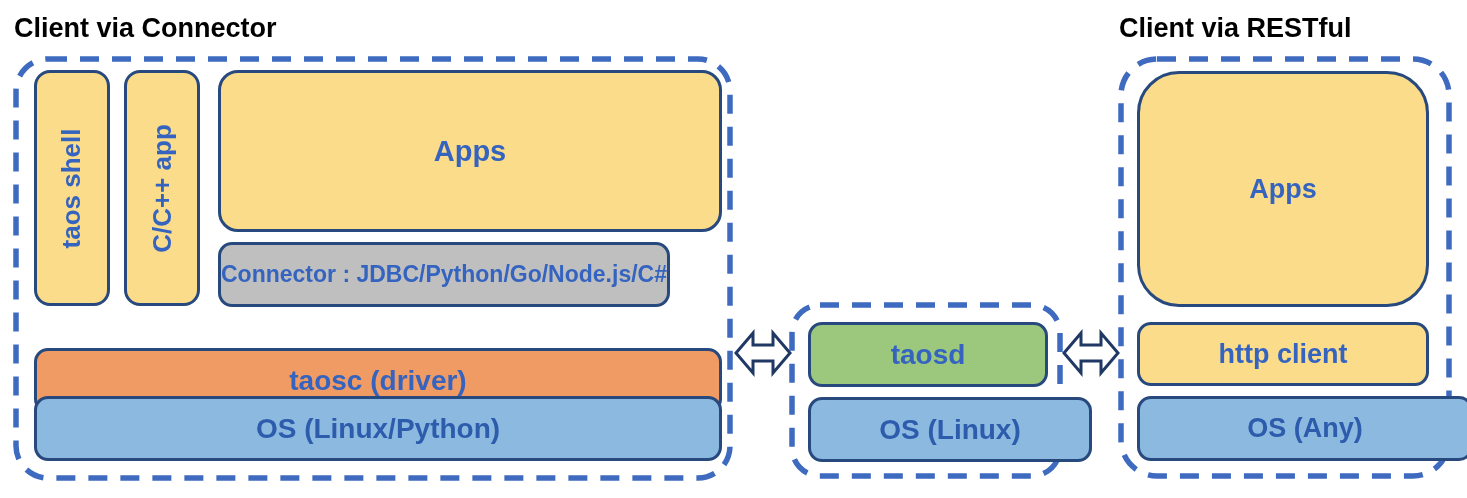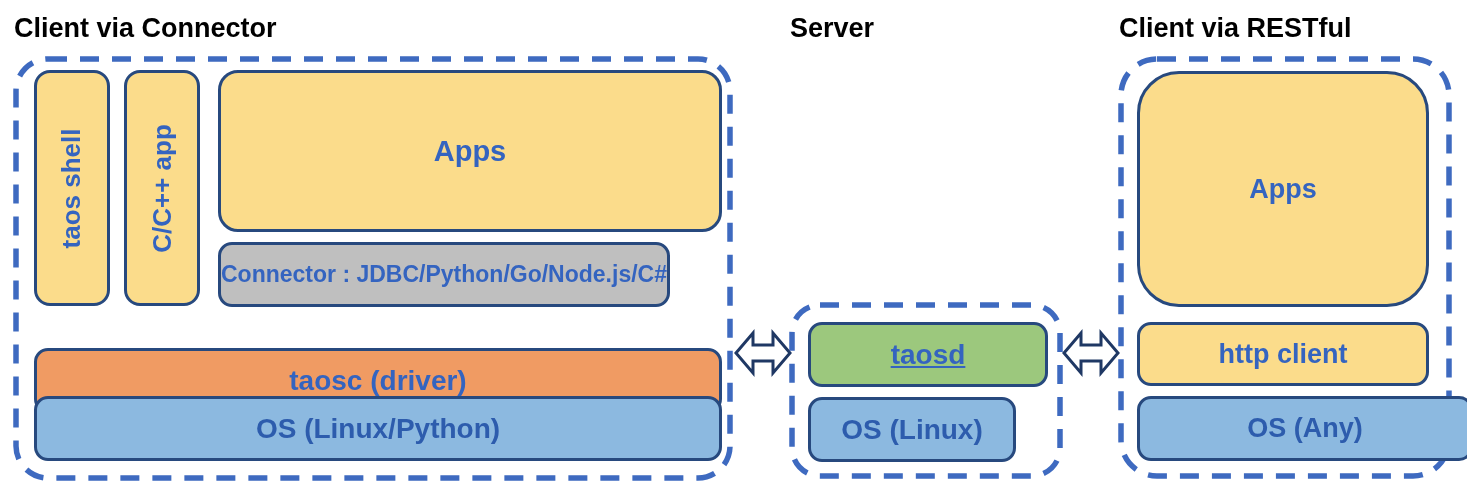--- a/index.html
+++ b/index.html
@@ -83,24 +83,24 @@
     left: 34px; top: 320px; width: 688px; height: 65px;
     border-radius: 14px; font-size: 28px;
   }
   .box-os-left {
     left: 34px; top: 396px; width: 688px; height: 65px;
     border-radius: 14px; font-size: 28px;
   }
 
   .box-taosd {
     left: 808px; top: 322px; width: 240px; height: 65px;
-    border-radius: 14px; font-size: 28px; text-decoration: underline;
+    border-radius: 14px; font-size: 28px;
   }
   .box-os-mid {
-    left: 808px; top: 397px; width: 208px; height: 65px;
+    left: 808px; top: 397px; width: 284px; height: 65px;
     border-radius: 14px; font-size: 28px;
   }
 
   .box-apps-restful {
     left: 1137px; top: 71px; width: 292px; height: 236px;
     border-radius: 42px; font-size: 27px; line-height: 1.35;
     flex-direction: column;
   }
   .box-http-client {
     left: 1137px; top: 322px; width: 292px; height: 64px;
@@ -119,21 +119,20 @@
   <svg class="layer" viewBox="0 0 1467 498">
     <rect x="16" y="59" width="714" height="419" rx="32" fill="none" stroke="#3E6AC0" stroke-width="5.5" stroke-dasharray="19 13"></rect>
     <rect x="792" y="305" width="268" height="171" rx="28" fill="none" stroke="#3E6AC0" stroke-width="5.5" stroke-dasharray="19 13"></rect>
     <rect x="1121" y="59" width="328" height="417" rx="36" fill="none" stroke="#3E6AC0" stroke-width="5.5" stroke-dasharray="19 13"></rect>
 
     <polygon points="736,353 753,333 753,345 773,345 773,333 790,353 773,373 773,361 753,361 753,373" fill="#FFFFFF" stroke="#1F3864" stroke-width="3" stroke-linejoin="miter"></polygon>
     <polygon points="1064,353 1081,333 1081,345 1101,345 1101,333 1118,353 1101,373 1101,361 1081,361 1081,373" fill="#FFFFFF" stroke="#1F3864" stroke-width="3" stroke-linejoin="miter"></polygon>
   </svg>
 
   <div class="title title-left">Client via Connector</div>
-  <div class="title title-mid">Server</div>
   <div class="title title-right">Client via RESTful</div>
 
   <div class="box fill-yellow v-box box-taos-shell">
     <span class="v-label">taos shell</span>
   </div>
   <div class="box fill-yellow v-box box-cpp-app">
     <span class="v-label">C/C++ app</span>
   </div>
   <div class="box fill-yellow box-apps">
     <span>Apps</span>

